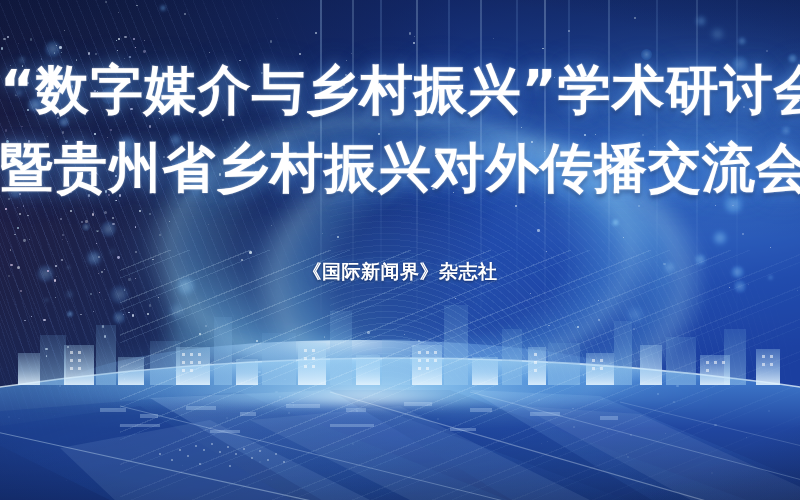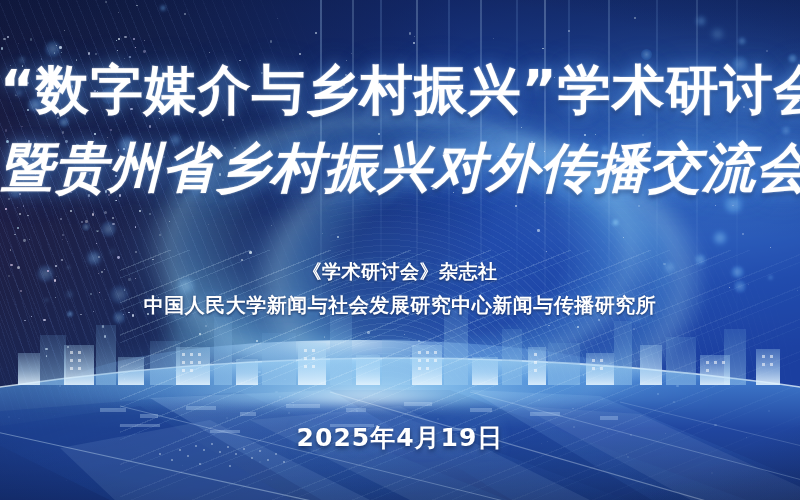--- a/index.html
+++ b/index.html
@@ -151,21 +151,21 @@
     line-height:1;
     letter-spacing:1px;
     white-space:nowrap;
     text-shadow:
       0 0 2px rgba(255,255,255,.55),
       0 0 14px rgba(120,190,255,.55),
       0 0 30px rgba(60,130,235,.45),
       0 3px 5px rgba(5,15,55,.55);
   }
   #title-line-1{top:63px;}
-  #title-line-2{top:141px;font-style:italic;}
+  #title-line-2{top:141px;}
 
   .org-line{
     position:absolute;left:0;right:0;text-align:center;
     color:#ffffff;
     font-weight:bold;
     font-size:19px;
     line-height:1;
     letter-spacing:.5px;
     white-space:nowrap;
     text-shadow:0 1px 3px rgba(6,20,60,.75), 0 0 10px rgba(110,180,255,.4);
@@ -739,21 +739,19 @@
 
   <div class="layer" id="beams"></div>
   <div class="layer" id="bg-vignette"></div>
 
   <div id="content">
 
     <div class="title-line" id="title-line-1">“数字媒介与乡村振兴”学术研讨会</div>
 
     <div class="title-line" id="title-line-2">暨贵州省乡村振兴对外传播交流会</div>
 
-    <div class="org-line" id="org-line-1">《学术研讨会》杂志社</div>
-
-    <div class="org-line" id="org-line-2">中国人民大学新闻与社会发展研究中心新闻与传播研究所</div>
-
-
-    <div id="event-date">2025年4月19日</div>
+    <div class="org-line" id="org-line-1">《国际新闻界》杂志社</div>
+
+
+
 
   </div>
 </div>
 
 </body></html>

